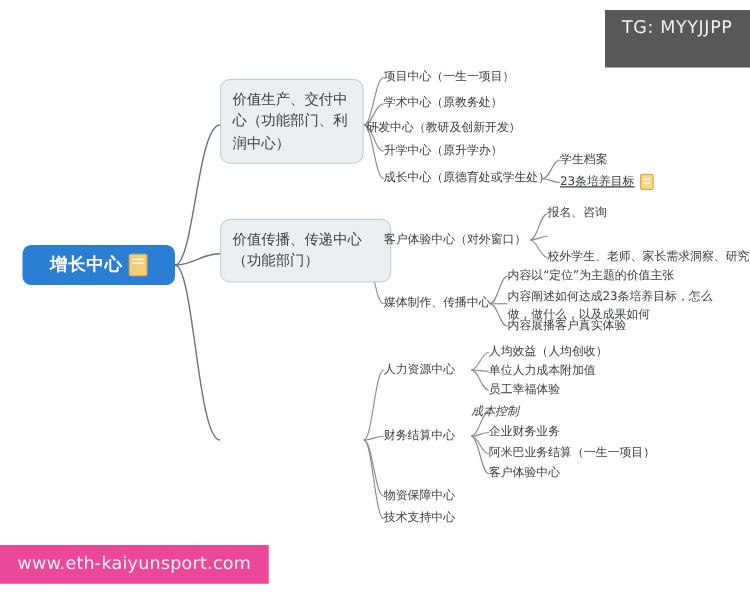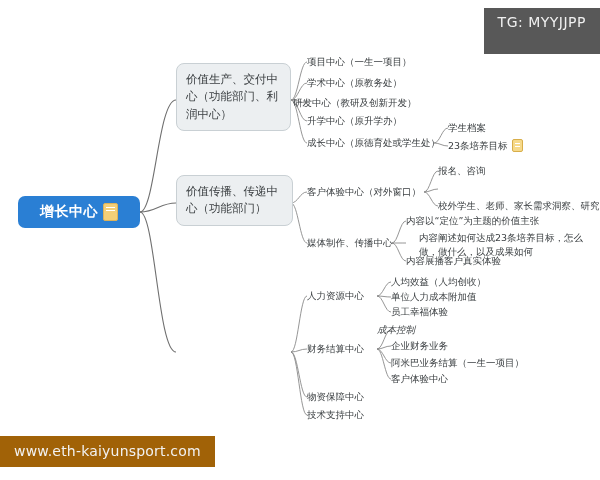--- a/index.html
+++ b/index.html
@@ -55,39 +55,39 @@
     background: #eceff1;
     border: 1px solid #c9d0d4;
     border-radius: 8px;
     color: #3c4043;
     font-size: 11.5px;
     line-height: 1.5;
     padding: 7px 9px;
     text-align: left;
   }
   .l1-a { left: 176px; top: 63px;  width: 115px; }
-  .l1-b { left: 176px; top: 175px; width: 117px; }
+  .l1-b { left: 176px; top: 175px; width: 137px; }
   .l1-c { left: 176px; top: 322px; width: 115px; }
 
   
   .leaf {
     position: absolute;
     color: #3c4043;
     font-size: 9.5px;
     line-height: 1.45;
     white-space: nowrap;
   }
   .leaf.wrap {
     white-space: normal;
-    margin-left: 13px;
   }
   .leaf-row {
     display: flex;
     align-items: center;
     gap: 4px;
+    text-decoration: underline;
   }
   
   .note-icon {
     display: inline-block;
     width: 11px;
     height: 13px;
     background: #f6d98a;
     border: 1px solid #d8ae4a;
     border-radius: 2px;
     position: relative;
@@ -123,21 +123,21 @@
     background: #585858;
     color: #f0f0f0;
     font-size: 14px;
     padding: 6px 14px 24px 14px;
     letter-spacing: 0.5px;
   }
   .badge-url {
     position: absolute;
     left: 0px;
     bottom: 13px;
-    background: #a16207;
+    background: #ec4899;
     color: #f2f2f2;
     font-size: 14px;
     padding: 7px 14px 8px 14px;
     letter-spacing: 0.2px;
     margin-top: 14px;
   }
 </style>
 </head>
 <body>
 

